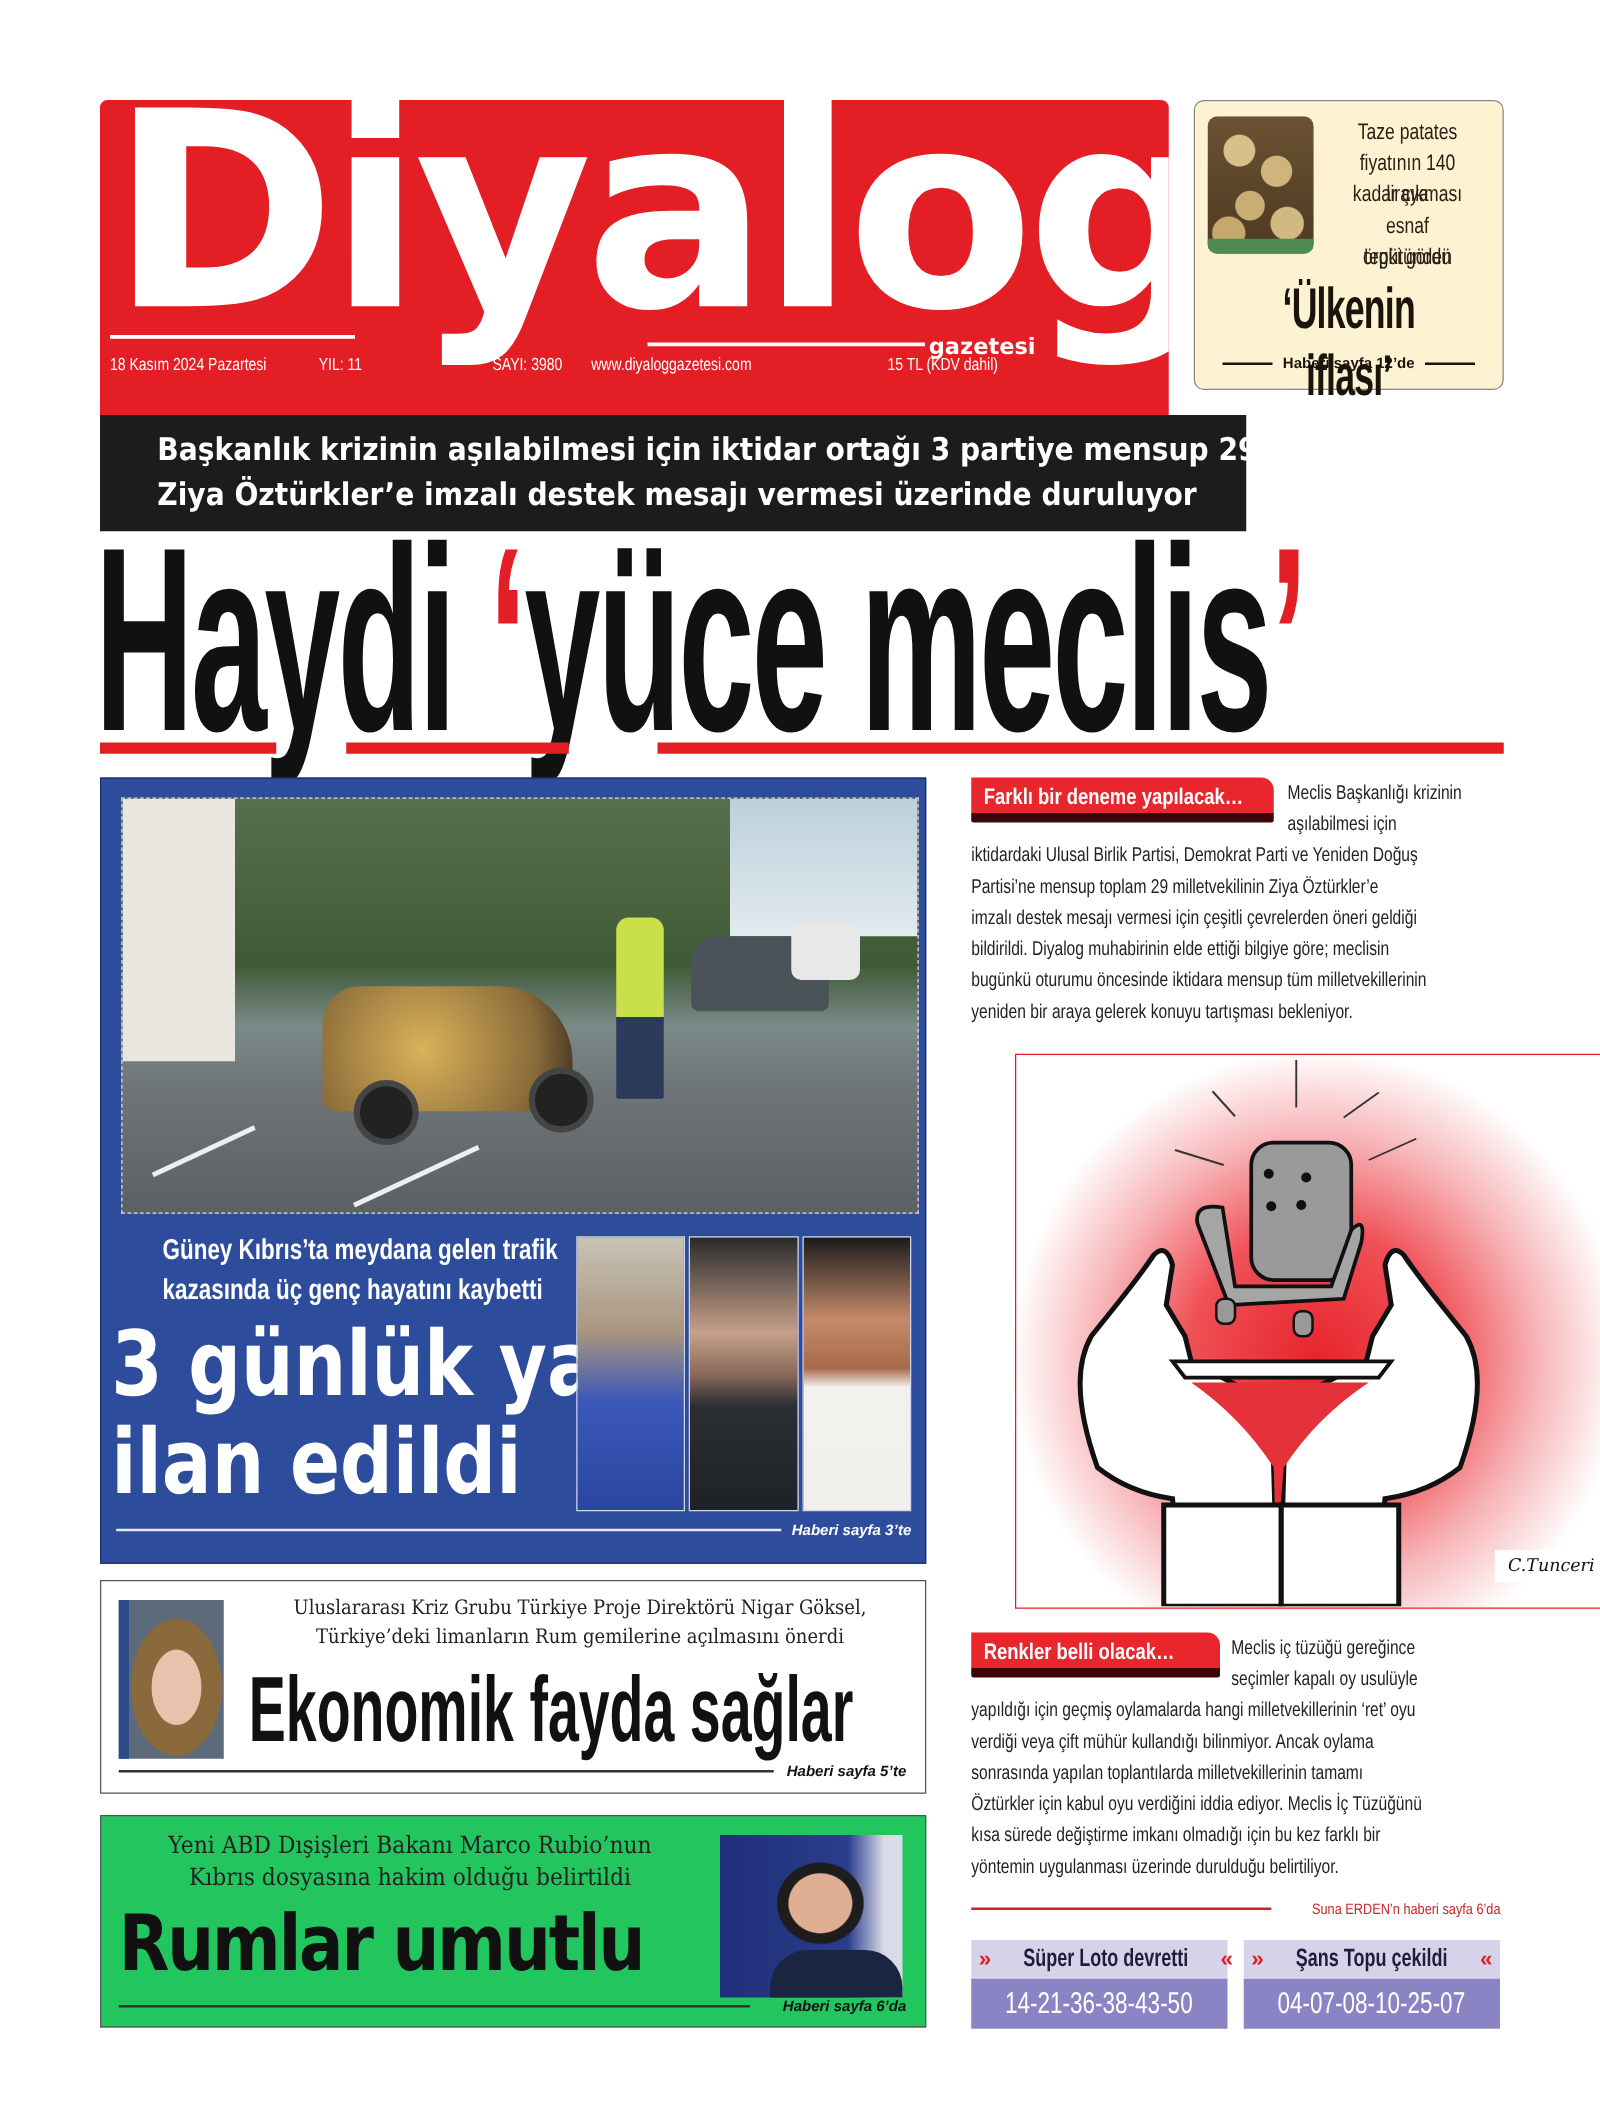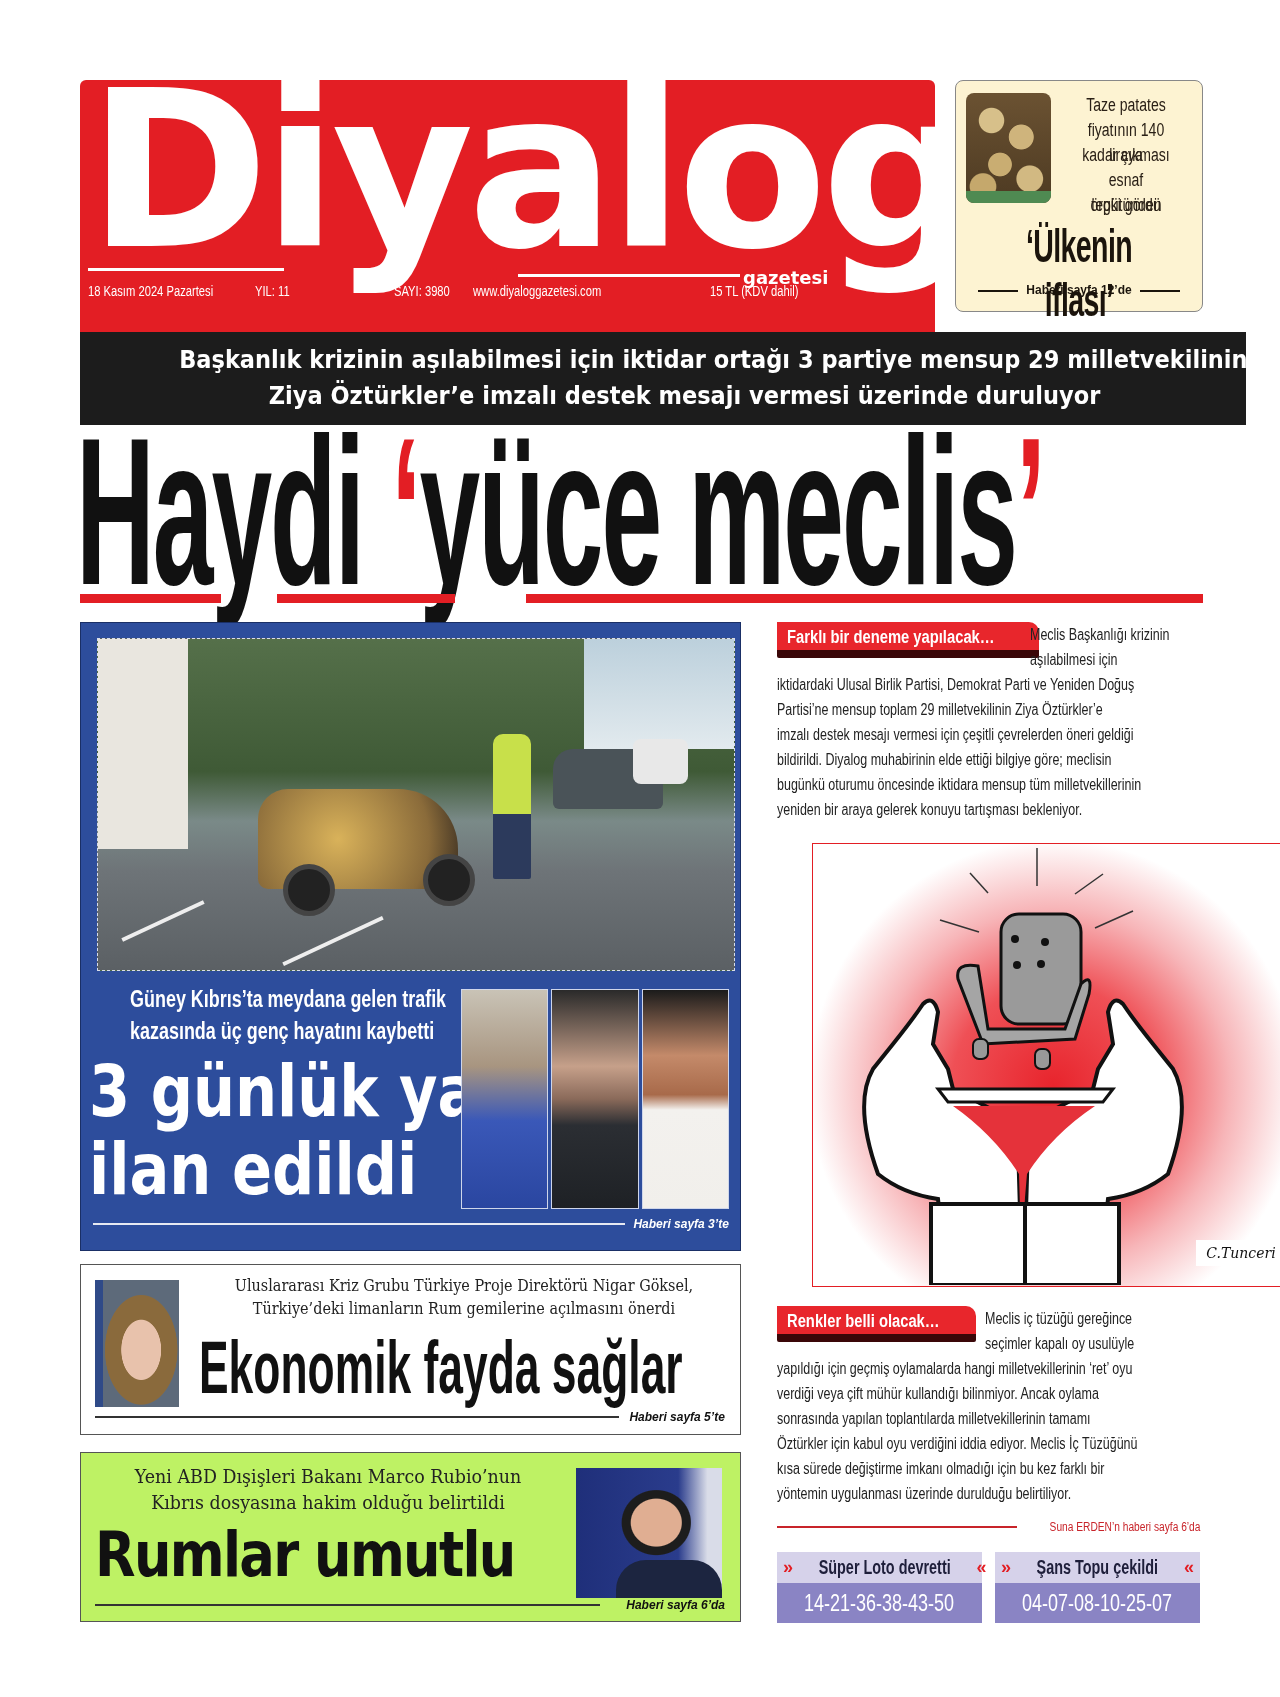--- a/index.html
+++ b/index.html
@@ -14,21 +14,21 @@
   
   #teaser{left:955px;top:80px;width:248px;height:232px;background:#fdf3d2;border:1.5px solid #888;border-radius:8px;box-sizing:border-box;}
   #potato{position:absolute;left:10px;top:12px;width:85px;height:110px;border-radius:8px;overflow:hidden;
     background:radial-gradient(circle at 30% 25%,#d7c08a 0 12%,transparent 13%),radial-gradient(circle at 65% 40%,#cfb47c 0 14%,transparent 15%),radial-gradient(circle at 40% 65%,#c9ad72 0 13%,transparent 14%),radial-gradient(circle at 75% 78%,#d2b982 0 12%,transparent 13%),radial-gradient(circle at 20% 85%,#c5a86c 0 11%,transparent 12%),linear-gradient(#6b5232,#4d3a22);}
   #potato::after{content:"";position:absolute;left:0;right:0;bottom:0;height:12px;background:#4f8a52;}
   .teaser-line{position:absolute;left:100px;width:140px;text-align:center;font-size:18px;line-height:25px;color:#2a2016;transform:scaleX(0.78);}
   #teaser-head{position:absolute;left:0;width:100%;top:138px;text-align:center;font-size:46px;font-weight:bold;color:#1b140c;transform:scaleX(0.62);letter-spacing:-1px;}
   #teaser-ref{position:absolute;left:0;width:100%;top:202px;text-align:center;font-size:12px;font-weight:bold;color:#1b140c;}
   .dash-line{display:inline-block;vertical-align:middle;width:40px;height:1.5px;background:#1b140c;margin:0 8px;}
   
-  #band{left:80px;top:332px;width:1123px;height:93px;background:#1c1c1c;color:#fff;text-align:center;padding-left:43px;}
+  #band{left:80px;top:332px;width:917px;height:93px;background:#1c1c1c;color:#fff;text-align:center;}
   .band-line{font-family:"DejaVu Sans",sans-serif;font-weight:bold;font-size:25px;line-height:36px;transform:scaleX(0.9);white-space:nowrap;}
   
   #headline{left:76px;top:428px;width:1130px;height:168px;font-weight:bold;font-size:210px;line-height:168px;color:#111;white-space:nowrap;transform:scaleX(0.52);transform-origin:left top;letter-spacing:-4px;}
   #headline .q{color:#e31e24;}
   .hl-rule{position:absolute;top:594px;height:9px;background:#e31e24;}
   
   #bluebox{left:80px;top:622px;width:661px;height:629px;background:#2d4d9c;border:1px solid #1a2f66;box-sizing:border-box;}
   #crashphoto{position:absolute;left:16px;top:15px;width:638px;height:333px;border:1.5px dashed #d9dde8;box-sizing:border-box;overflow:hidden;
     background:linear-gradient(180deg,#55704a 0%,#3f5a36 40%,#7a8a88 55%,#6e7478 70%,#5b6064 100%);}
   #crash-house{position:absolute;left:0;top:0;width:90px;height:210px;background:#e9e6df;}
@@ -48,21 +48,21 @@
   #p3{background:linear-gradient(180deg,#1b1b1b 0%,#c48a6a 30%,#a86a4a 48%,#f3f1ee 55%,#f1efeb 100%);}
   .ref-row{position:absolute;display:flex;align-items:center;}
   .ref-line{height:2px;}
   .ref-text{font-size:12px;font-weight:bold;white-space:nowrap;font-style:italic;}
   
   #nigarbox{left:80px;top:1264px;width:661px;height:171px;border:1.5px solid #555;box-sizing:border-box;background:#fff;}
   #nigarphoto{position:absolute;left:14px;top:15px;width:84px;height:127px;background:linear-gradient(90deg,#2f4a88 0 10%,transparent 10%),radial-gradient(ellipse at 55% 55%,#e8c2ac 0 30%,#8a6a3c 31% 55%,#5d6a7a 56%);}
   .nigar-sub{position:absolute;left:118px;width:530px;text-align:center;font-family:"DejaVu Serif",serif;font-size:16px;line-height:22px;color:#222;transform:scaleX(0.9);white-space:nowrap;}
   #nigar-head{position:absolute;left:118px;top:65px;font-weight:bold;font-size:74px;line-height:75px;color:#111;white-space:nowrap;transform:scaleX(0.6);transform-origin:left top;}
   
-  #rubiobox{left:80px;top:1452px;width:661px;height:170px;border:1.5px solid #555;box-sizing:border-box;background:#bef264;}
+  #rubiobox{left:80px;top:1452px;width:661px;height:170px;border:1.5px solid #555;box-sizing:border-box;background:#22c55e;}
   #rubiophoto{position:absolute;left:495px;top:15px;width:146px;height:130px;background:radial-gradient(ellipse at 55% 42%,#e0ae92 0 22%,#1d1d1d 23% 30%,transparent 31%),linear-gradient(90deg,#1f2f7a,#2a3c8c 70%,#d9dce8 90%);}
   #rubiophoto::after{content:"";position:absolute;left:40px;right:0;bottom:0;height:38px;background:#1c2540;border-radius:30px 30px 0 0;}
   .rubio-sub{position:absolute;left:12px;width:470px;text-align:center;font-family:"DejaVu Serif",serif;font-size:19px;line-height:26px;color:#222;transform:scaleX(0.92);white-space:nowrap;}
   #rubio-head{position:absolute;left:14px;top:66px;font-family:"DejaVu Sans",sans-serif;font-weight:bold;font-size:62px;line-height:72px;color:#111;white-space:nowrap;transform:scaleX(0.85);transform-origin:left top;letter-spacing:-2px;}
   
   .tag{position:absolute;height:36px;background:linear-gradient(#e8262c 0 78%,#3a0708 78%);border-radius:0 10px 2px 2px;color:#fff;font-size:18px;font-weight:bold;line-height:30px;padding-left:10px;box-sizing:border-box;white-space:nowrap;}
   .tag span{display:inline-block;transform:scaleX(0.82);transform-origin:left center;}
   .col-text{position:absolute;font-size:16px;line-height:23px;color:#222;white-space:nowrap;transform:scaleX(0.78);transform-origin:left top;}
   #cartoon{left:812px;top:843px;width:483px;height:444px;border:1.5px solid #e31e24;box-sizing:border-box;
     background:radial-gradient(ellipse at 50% 55%,#e8242c 0%,#ef5056 30%,#f7b5b8 52%,#ffffff 72%);overflow:hidden;}
@@ -159,21 +159,21 @@
   <div class="rubio-sub" style="top:10px;">Yeni ABD Dışişleri Bakanı Marco Rubio’nun</div>
   <div class="rubio-sub" style="top:36px;">Kıbrıs dosyasına hakim olduğu belirtildi</div>
   <div id="rubio-head">Rumlar umutlu</div>
   <div id="rubiophoto"></div>
   <div class="ref-row" style="left:14px;top:145px;width:630px;gap:16px;">
     <div class="ref-line" style="flex:1;background:#333;"></div>
     <div class="ref-text" style="color:#111;margin-left:10px;">Haberi sayfa 6’da</div>
   </div>
 </div>
 
-<div class="tag" style="left:777px;top:622px;width:262px;"><span>Farklı bir deneme yapılacak…</span></div>
+<div class="tag" style="left:777px;top:622px;width:242px;"><span>Farklı bir deneme yapılacak…</span></div>
 <div class="col-text" style="left:1030px;top:623px;">Meclis Başkanlığı krizinin</div>
 <div class="col-text" style="left:1030px;top:648px;">aşılabilmesi için</div>
 <div class="col-text" style="left:777px;top:673px;">iktidardaki Ulusal Birlik Partisi, Demokrat Parti ve Yeniden Doğuş</div>
 <div class="col-text" style="left:777px;top:698px;">Partisi’ne mensup toplam 29 milletvekilinin Ziya Öztürkler’e</div>
 <div class="col-text" style="left:777px;top:723px;">imzalı destek mesajı vermesi için çeşitli çevrelerden öneri geldiği</div>
 <div class="col-text" style="left:777px;top:748px;">bildirildi. Diyalog muhabirinin elde ettiği bilgiye göre; meclisin</div>
 <div class="col-text" style="left:777px;top:773px;">bugünkü oturumu öncesinde iktidara mensup tüm milletvekillerinin</div>
 <div class="col-text" style="left:777px;top:798px;">yeniden bir araya gelerek konuyu tartışması bekleniyor.</div>
 
 <div id="cartoon" class="abs">

